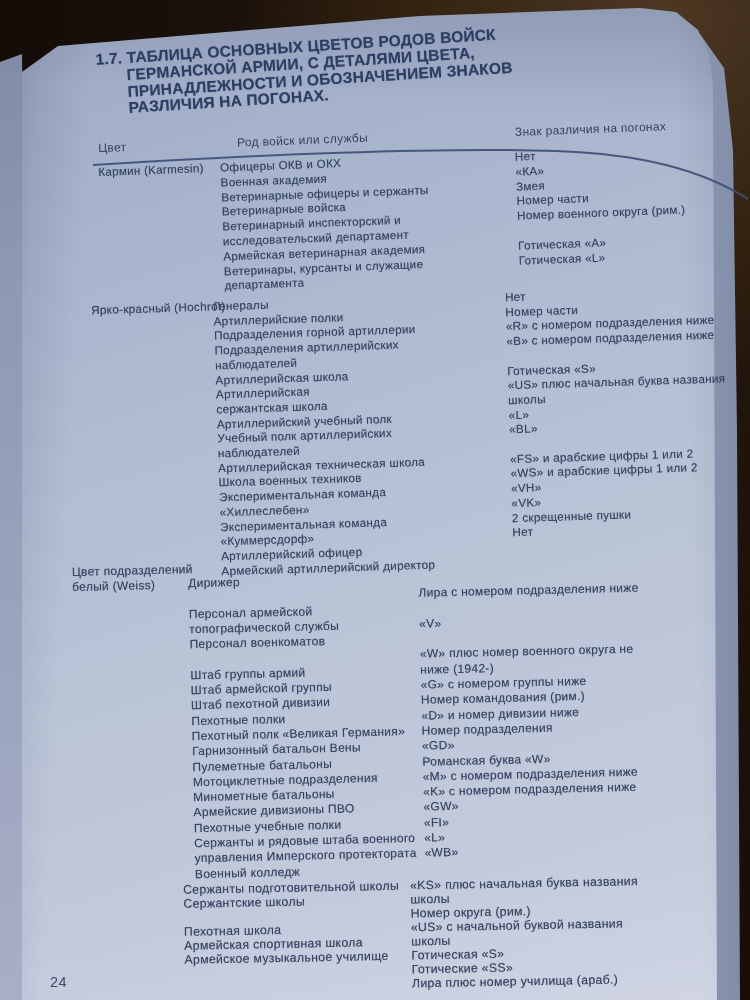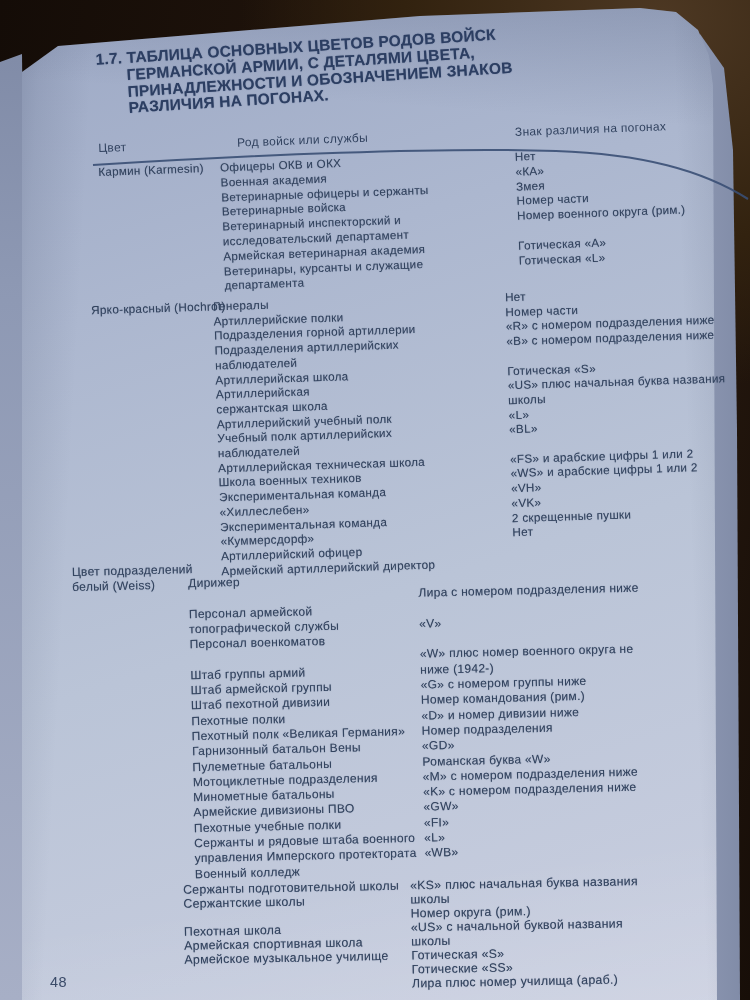--- a/index.html
+++ b/index.html
@@ -341,15 +341,15 @@
             <div></div>
             <div>Готические «SS»</div>
           </div>
           <div class="row">
             <div></div>
             <div>Лира плюс номер училища (араб.)</div>
           </div>
         </div>
     </div>
 
-    <div class="pagenum">48</div>
+    <div class="pagenum">24</div>
   </div>
 </div>
 
 </body></html>

